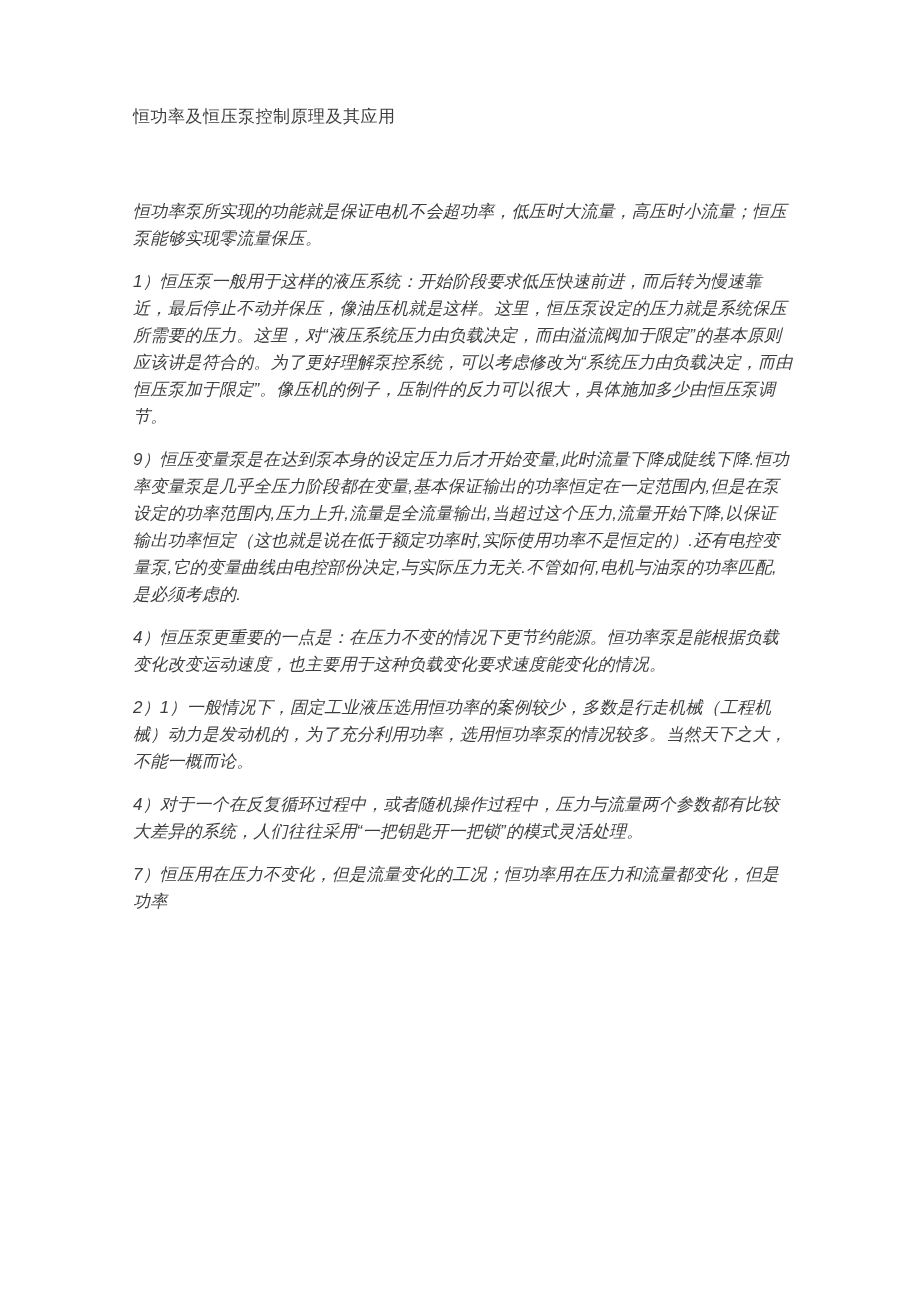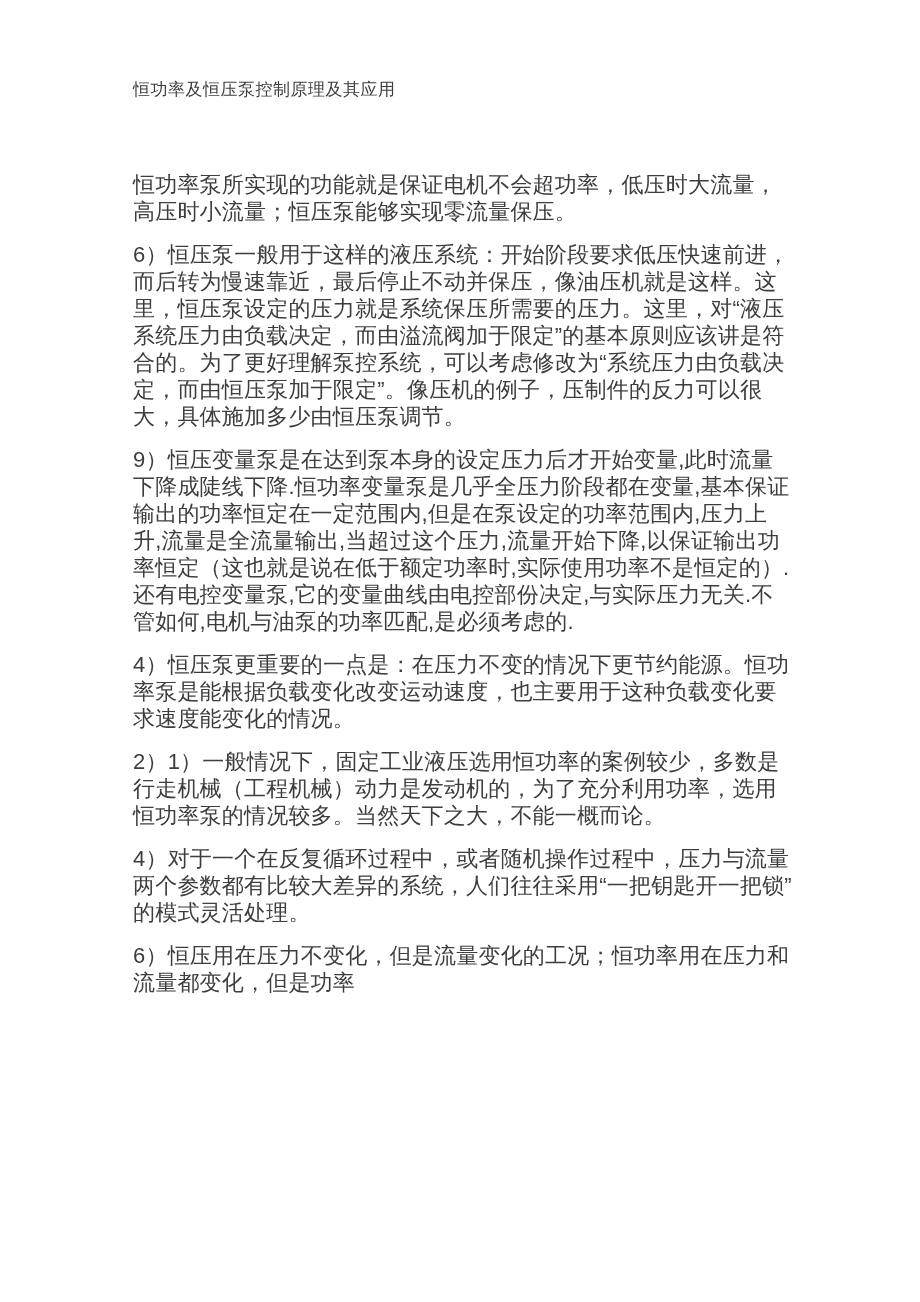--- a/index.html
+++ b/index.html
@@ -6,64 +6,65 @@
     margin: 0;
     padding: 0;
     background: #ffffff;
   }
   .page {
     position: relative;
     width: 920px;
     height: 1302px;
     background: #ffffff;
     box-sizing: border-box;
-    padding: 76px 127px 0 133px;
+    padding: 103px 127px 0 133px;
     font-family: "Liberation Sans", "DejaVu Sans", sans-serif;
     color: #3d3d3d;
     overflow: hidden;
   }
   .doc-title {
     font-size: 17px;
     font-weight: 400;
     line-height: 27px;
     margin: 0 0 68px 0;
     letter-spacing: 0.5px;
   }
   p.para {
-    font-size: 22px;
+    font-size: 17px;
     line-height: 27px;
     margin: 0 0 16px 0;
     letter-spacing: 0.2px;
     text-align: left;
     word-break: break-all;
+    font-style: italic;
   }
   p.para.tight {
     margin-bottom: 0;
   }
   p.para.pre-gap {
     margin-top: 16px;
   }
 </style>
 </head>
 <body>
 
 <div class="page">
 
   <h1 class="doc-title">恒功率及恒压泵控制原理及其应用</h1>
 
   <p class="para">恒功率泵所实现的功能就是保证电机不会超功率，低压时大流量，高压时小流量；恒压泵能够实现零流量保压。</p>
 
-  <p class="para">6）恒压泵一般用于这样的液压系统：开始阶段要求低压快速前进，而后转为慢速靠近，最后停止不动并保压，像油压机就是这样。这里，恒压泵设定的压力就是系统保压所需要的压力。这里，对“液压系统压力由负载决定，而由溢流阀加于限定”的基本原则应该讲是符合的。为了更好理解泵控系统，可以考虑修改为“系统压力由负载决定，而由恒压泵加于限定”。像压机的例子，压制件的反力可以很大，具体施加多少由恒压泵调节。</p>
+  <p class="para">1）恒压泵一般用于这样的液压系统：开始阶段要求低压快速前进，而后转为慢速靠近，最后停止不动并保压，像油压机就是这样。这里，恒压泵设定的压力就是系统保压所需要的压力。这里，对“液压系统压力由负载决定，而由溢流阀加于限定”的基本原则应该讲是符合的。为了更好理解泵控系统，可以考虑修改为“系统压力由负载决定，而由恒压泵加于限定”。像压机的例子，压制件的反力可以很大，具体施加多少由恒压泵调节。</p>
 
 
   <p class="para">9）恒压变量泵是在达到泵本身的设定压力后才开始变量,此时流量下降成陡线下降.恒功率变量泵是几乎全压力阶段都在变量,基本保证输出的功率恒定在一定范围内,但是在泵设定的功率范围内,压力上升,流量是全流量输出,当超过这个压力,流量开始下降,以保证输出功率恒定（这也就是说在低于额定功率时,实际使用功率不是恒定的）.还有电控变量泵,它的变量曲线由电控部份决定,与实际压力无关.不管如何,电机与油泵的功率匹配,是必须考虑的.</p>
 
   <p class="para">4）恒压泵更重要的一点是：在压力不变的情况下更节约能源。恒功率泵是能根据负载变化改变运动速度，也主要用于这种负载变化要求速度能变化的情况。</p>
 
   <p class="para">2）1）一般情况下，固定工业液压选用恒功率的案例较少，多数是行走机械（工程机械）动力是发动机的，为了充分利用功率，选用恒功率泵的情况较多。当然天下之大，不能一概而论。</p>
 
   <p class="para tight">4）对于一个在反复循环过程中，或者随机操作过程中，压力与流量两个参数都有比较大差异的系统，人们往往采用“一把钥匙开一把锁”的模式灵活处理。</p>
 
 
 
-  <p class="para pre-gap">6）恒压用在压力不变化，但是流量变化的工况；恒功率用在压力和流量都变化，但是功率</p>
+  <p class="para pre-gap">7）恒压用在压力不变化，但是流量变化的工况；恒功率用在压力和流量都变化，但是功率</p>
 
 </div>
 
 </body></html>

